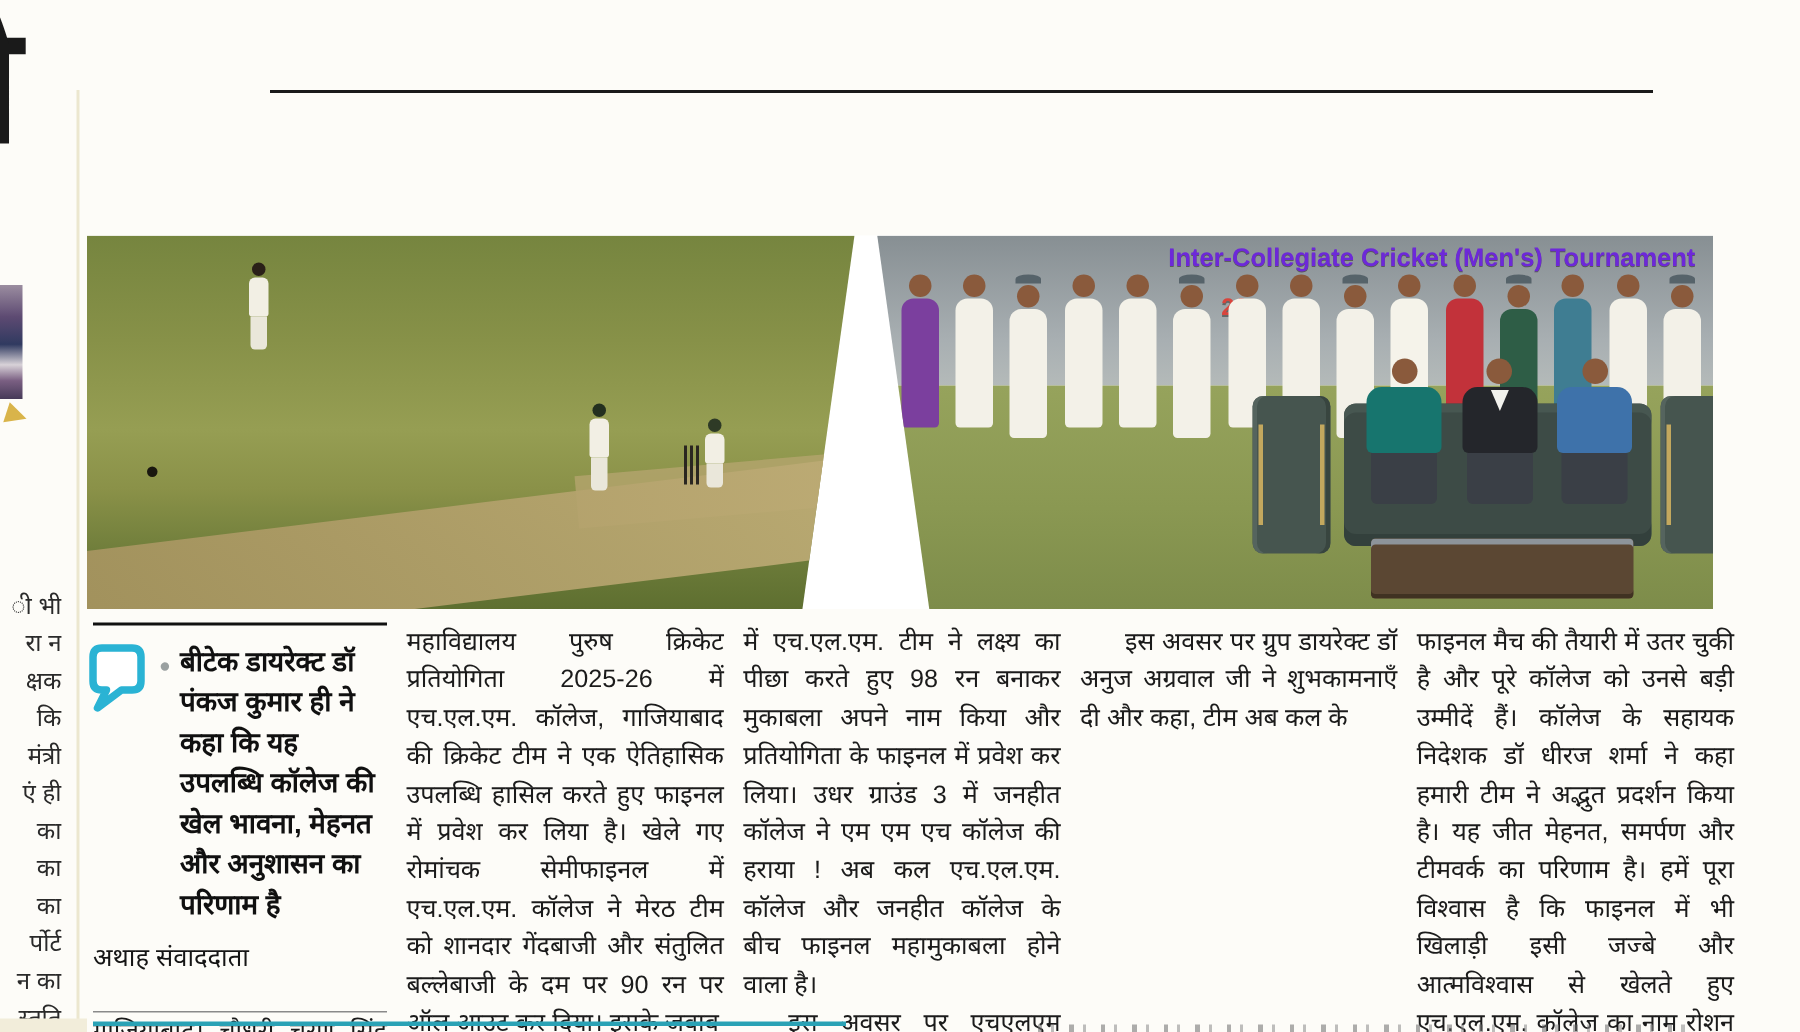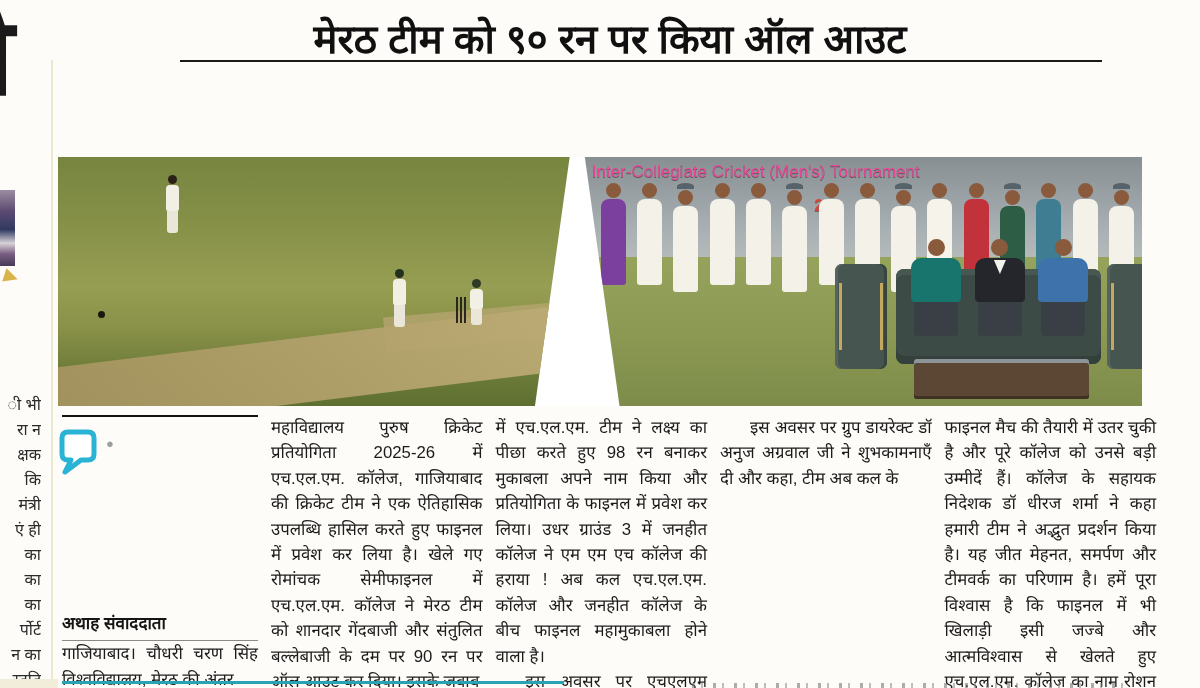--- a/index.html
+++ b/index.html
@@ -38,22 +38,22 @@
   .fig .torso { width:13px; height:26px; background:#f2efe4; border-radius:4px 4px 2px 2px; margin:1px auto 0; }
   .fig .legs { width:11px; height:22px; background:#eae7da; margin:0 auto; border-radius:0 0 3px 3px; }
   .stumps { position:absolute; width:10px; height:26px;
     background:repeating-linear-gradient(90deg,#2a2620 0 2px,transparent 2px 4px); }
   .ball { position:absolute; width:7px; height:7px; border-radius:50%; background:#19170f; }
 
   .photo-right { position:absolute; inset:0; clip-path:polygon(48.6% 0,100% 0,100% 100%,51.8% 100%); }
   .pr-scene { position:absolute; left:46%; top:0; width:54%; height:100%; }
   .pr-stadium { position:absolute; left:0; top:0; width:100%; height:40%;
     background:linear-gradient(180deg,#878f93 0%,#a8afb2 70%,#b4bab9 100%); }
-  .pr-banner { position:absolute; left:6%; top:5px; width:92%; text-align:left;
-    font-size:17px; font-weight:400; color:#ec4899; text-shadow:0 1px 0 #5a5a5a; white-space:nowrap; overflow:hidden; }
+  .pr-banner { position:absolute; left:6%; top:5px; width:92%; text-align:right;
+    font-size:17px; font-weight:700; color:#6d28d9; text-shadow:0 1px 0 #5a5a5a; white-space:nowrap; overflow:hidden; }
   .pr-year { position:absolute; left:44%; top:40px; font-size:16px; font-weight:800; color:#d8443c; text-shadow:0 1px 0 #666; }
   .pr-lawn { position:absolute; left:0; top:40%; width:100%; height:60%;
     background:linear-gradient(180deg,#96a35c 0%,#8a9852 55%,#7d8c4a 100%); }
   .players { position:absolute; left:1%; top:26px; width:98%; height:130px; display:flex; justify-content:space-between; }
   .player { position:relative; width:29px; }
   .player .phead { width:15px; height:15px; border-radius:50%; background:#8a5a3c; margin:0 auto; }
   .player .pcap { width:17px; height:6px; border-radius:50% 50% 0 0; background:#56636a; margin:0 auto 1px; }
   .player .pbody { width:25px; height:86px; border-radius:8px 8px 3px 3px; margin:1px auto 0; }
   .sofa { position:absolute; left:58%; top:45%; width:35%; height:38%; background:#3d4b46; border-radius:8px;
     box-shadow:inset 0 6px 0 #475751, inset 0 -8px 0 #33403c; }
@@ -74,21 +74,21 @@
   .cols { position:absolute; left:62px; top:415px; width:1094px; display:flex; gap:13px; }
   .col { flex:1; font-size:16.8px; line-height:25.4px; color:#1b1b1b; text-align:justify; }
   .col p { margin:0; }
   .col .indent { text-indent:30px; }
   .col1 { flex:0 0 196px; }
 
   .quote-block { border-top:2.5px solid #111; padding-top:10px; position:relative; min-height:170px; }
   .quote-icon { position:absolute; left:-4px; top:12px; }
   .quote-bullet { position:absolute; left:44px; top:14px; font-size:13px; color:#9aa0a0; }
   .quote-text { margin-left:58px; font-size:18.5px; line-height:27px; font-weight:700; color:#101010; text-align:left; }
-  .byline { font-weight:700; font-size:17px; color:#151515; margin-top:26px; padding-bottom:4px; border-bottom:1.5px solid #8a8a8a; text-align:left; }
+  .byline { font-weight:400; font-size:17px; color:#151515; margin-top:10px; padding-bottom:23px; border-bottom:1.5px solid #8a8a8a; text-align:left; }
   .dateline-para { margin-top:14px; }
   .dateline { font-weight:400; }
 
   .bottom-teal-rule { position:absolute; left:62px; top:681px; width:502px; height:3px; background:#2aa2b5; }
   .cutoff-line { position:absolute; left:692px; top:683px; width:432px; height:5px; opacity:.55;
     background:repeating-linear-gradient(90deg,#6b6b6b 0 3px,transparent 3px 9px,#8a8a8a 9px 11px,transparent 11px 21px); }
 </style>
 </head>
 <body>
 
@@ -109,21 +109,20 @@
       <div>का</div>
       <div>का</div>
       <div>का</div>
       <div>र्पोर्ट</div>
       <div>न का</div>
       <div>स्तुति</div>
     </div>
   <div class="sliver-divider"></div>
   <div class="sliver-bottom-bar"></div>
 
-  <div class="kicker">मेरठ टीम को ९० रन पर किया ऑल आउट</div>
   <div class="kicker-rule"></div>
 
   <div class="photo-strip">
 
     <div class="photo-left">
       <div class="pitch2"></div>
       <div class="pitch"></div>
       <div class="fig" style="left:108px; top:18px;">
         <div class="head" style="background:#2a2018;"></div>
           <div class="torso"></div>
@@ -256,20 +255,21 @@
   <div class="cols">
 
     <div class="col col1">
       <div class="quote-block">
         <span class="quote-icon">
           <svg width="40" height="46" viewBox="0 0 40 46">
             <path d="M30 3 H10 Q4 3 4 9 V25 Q4 31 10 31 H13 L7 43 L23 31 H30 Q36 31 36 25 V9 Q36 3 30 3 Z" fill="#ffffff" stroke="#2ab3d4" stroke-width="5" stroke-linejoin="round"></path>
           </svg>
         </span>
         <span class="quote-bullet">●</span>
+        <div class="quote-text">बीटेक डायरेक्ट डॉ पंकज कुमार ही ने कहा कि यह उपलब्धि कॉलेज की खेल भावना, मेहनत और अनुशासन का परिणाम है</div>
       </div>
       <div class="byline">अथाह संवाददाता</div>
       <p class="dateline-para"><span class="dateline">गाजियाबाद।</span><span> चौधरी चरण सिंह विश्वविद्यालय, मेरठ की अंतर</span></p>
     </div>
 
     <div class="col">
       <p>महाविद्यालय पुरुष क्रिकेट प्रतियोगिता 2025-26 में एच.एल.एम. कॉलेज, गाजियाबाद की क्रिकेट टीम ने एक ऐतिहासिक उपलब्धि हासिल करते हुए फाइनल में प्रवेश कर लिया है। खेले गए रोमांचक सेमीफाइनल में एच.एल.एम. कॉलेज ने मेरठ टीम को शानदार गेंदबाजी और संतुलित बल्लेबाजी के दम पर 90 रन पर ऑल आउट कर दिया। इसके जवाब</p>
     </div>
 
     <div class="col">

